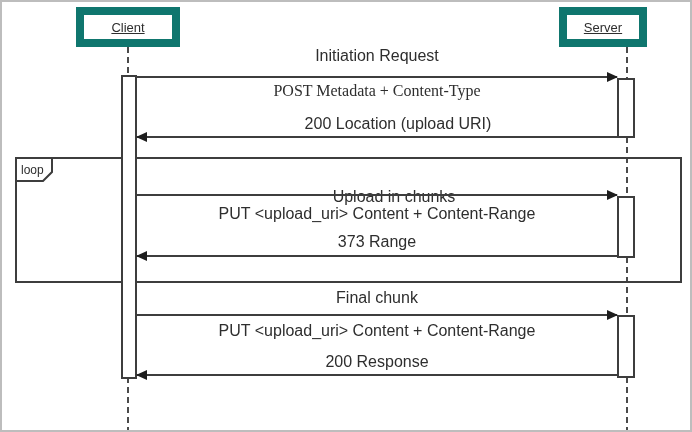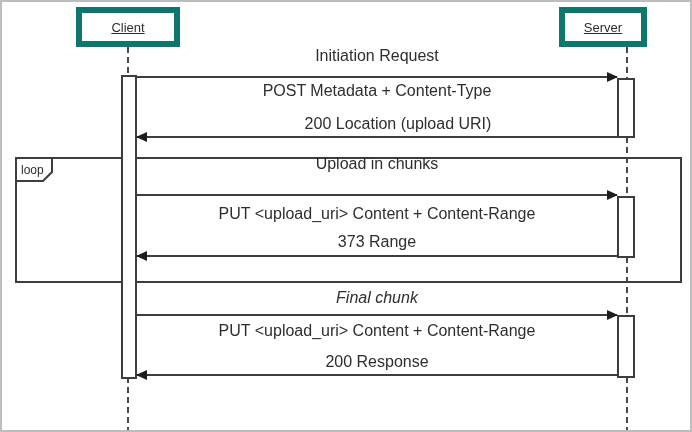--- a/index.html
+++ b/index.html
@@ -18,21 +18,21 @@
     overflow: hidden;
     color: #2e2e2e;
     font-size: 12px;
   }
 
   
   .actor-box {
     position: absolute;
     top: 5px;
     height: 40px;
-    border: 6px solid #0f766e;
+    border: 8px solid #0f766e;
     background: #ffffff;
     box-sizing: border-box;
     display: flex;
     align-items: center;
     justify-content: center;
     z-index: 4;
   }
   .actor-box .actor-label {
     text-decoration: underline;
     font-size: 13px;
@@ -127,33 +127,33 @@
     line-height: 15px;
     font-size: 16px;
     color: #2e2e2e;
     z-index: 3;
     white-space: nowrap;
   }
 
   
   #s1-title     { top: 46px; }
   #s1-req-line  { top: 74px; }
-  #s1-req-text  { top: 81px; }
+  #s1-req-text  { top: 81px; font-family: Liberation Serif, serif; }
   #s1-resp-text { top: 114px; margin-left: 21px; }
   #s1-resp-line { top: 134px; }
 
   
-  #s2-title     { top: 154px; }
+  #s2-title     { top: 187px; margin-left: 17px; }
   #s2-req-line  { top: 192px; }
   #s2-req-text  { top: 204px; }
   #s2-resp-text { top: 232px; }
   #s2-resp-line { top: 253px; }
 
   
-  #s3-title     { top: 288px; font-style: italic; }
+  #s3-title     { top: 288px; }
   #s3-req-line  { top: 312px; }
   #s3-req-text  { top: 321px; }
   #s3-resp-text { top: 346px; margin-top: 6px; }
   #s3-resp-line { top: 372px; }
 </style>
 </head>
 <body>
 
 <div id="canvas">
 

